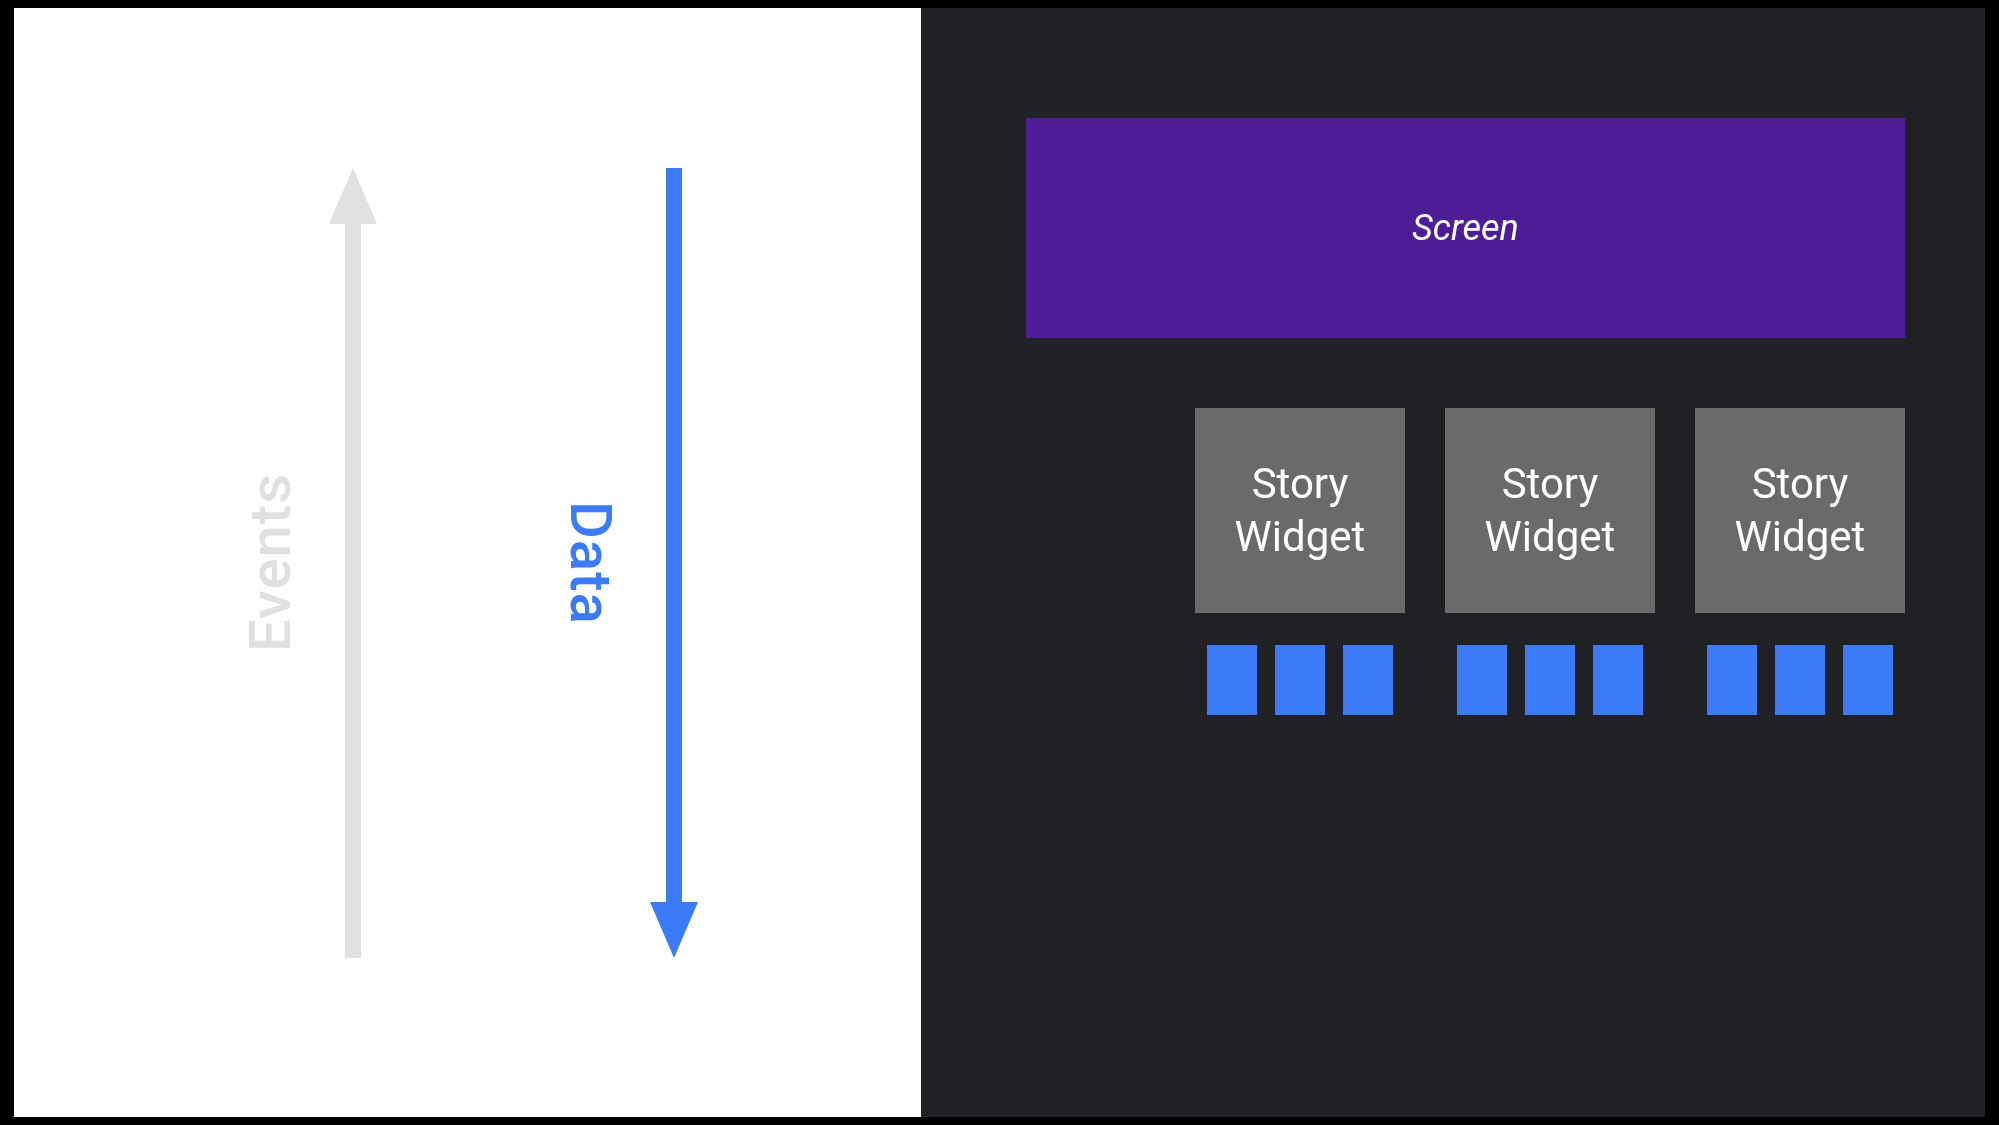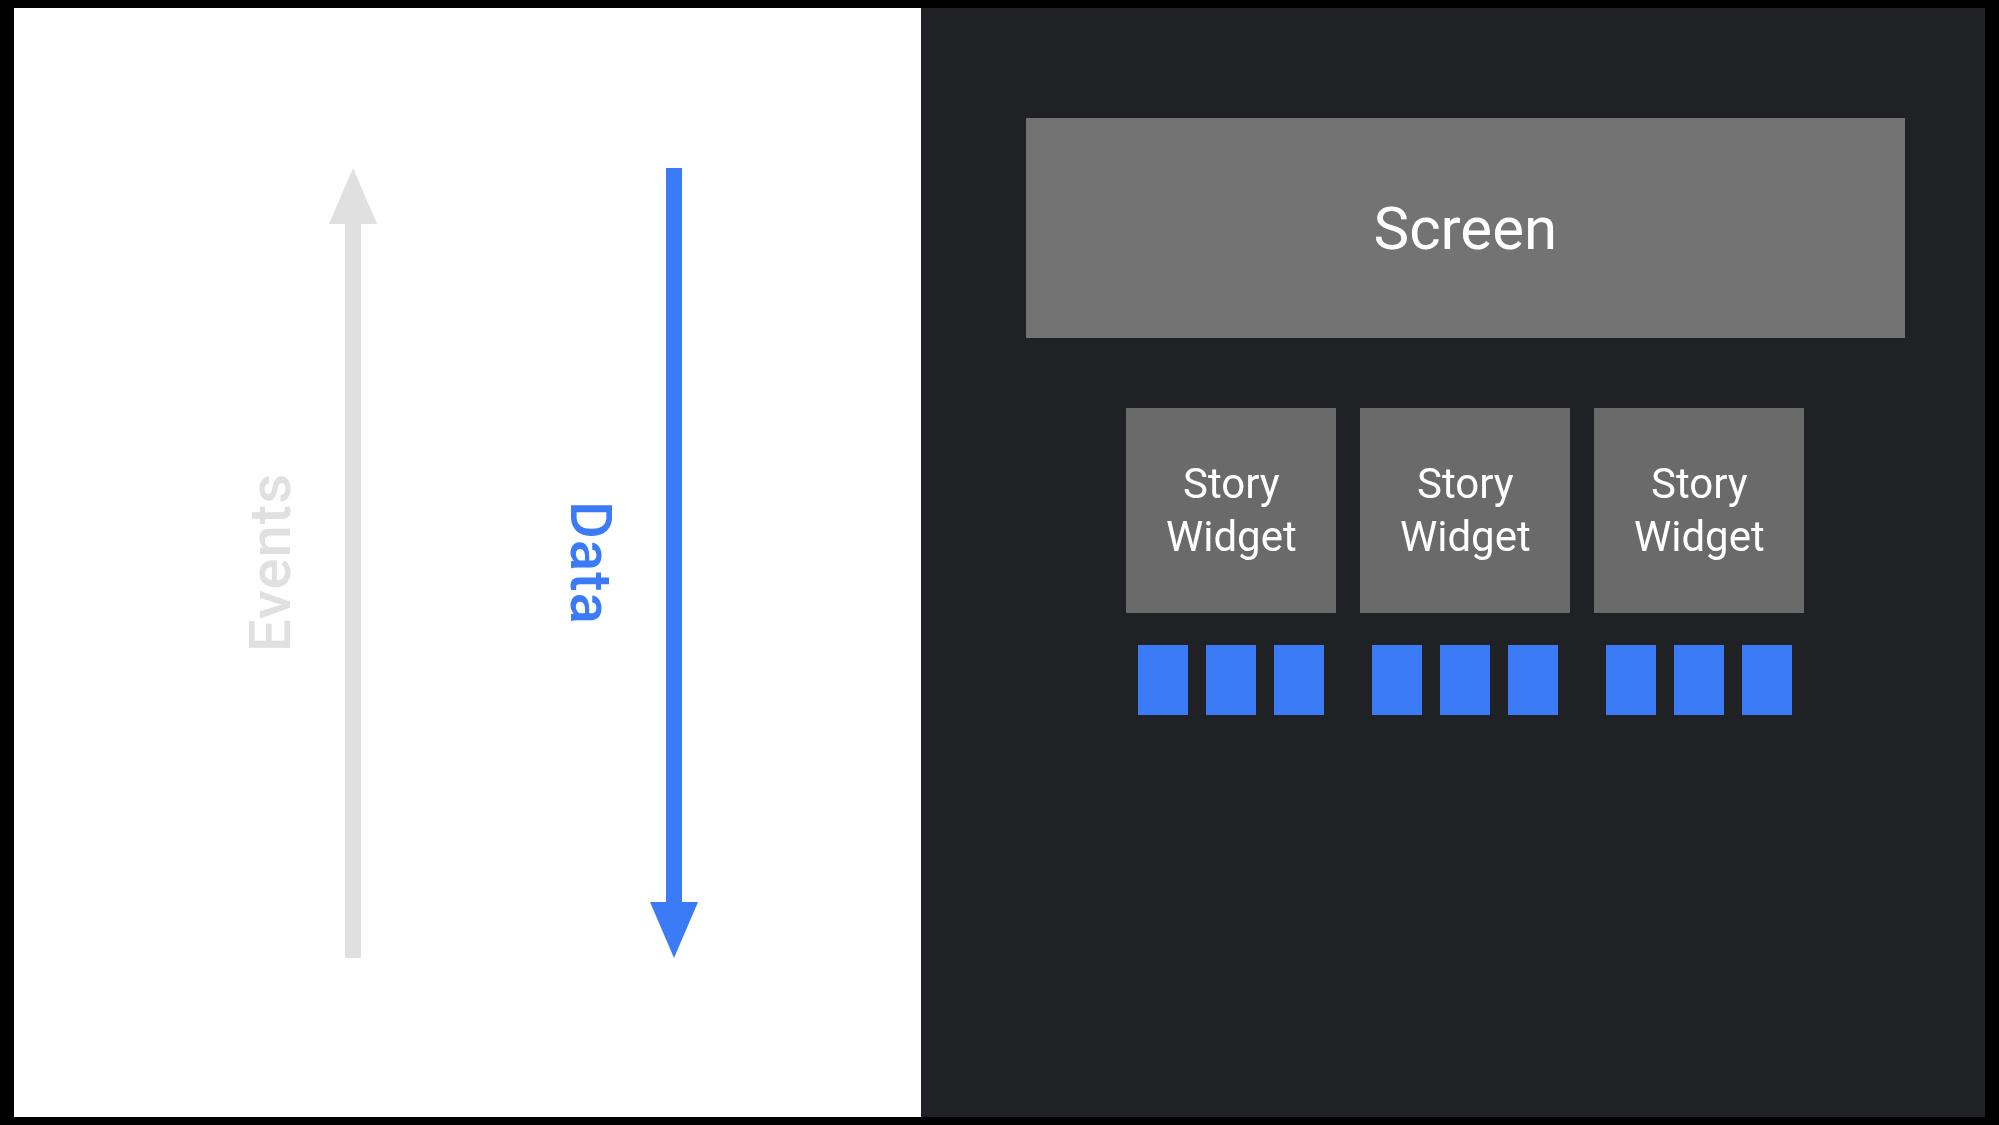--- a/index.html
+++ b/index.html
@@ -60,34 +60,35 @@
     .right-panel {
       width: 54%;
       height: 100%;
       background: #202124;
       display: flex;
       flex-direction: column;
       padding: 110px 80px 110px 105px;
       gap: 65px;
     }
     .box-large {
-      background: #737373;
+      background: #4c1d95;
       color: #ffffff;
-      font-size: 60px;
+      font-size: 36px;
       font-weight: 400;
       display: flex;
       align-items: center;
       justify-content: center;
       height: 220px;
       width: 100%;
+      font-style: italic;
     }
     .story-row {
       display: flex;
-      justify-content: center;
-      gap: 24px;
+      justify-content: flex-end;
+      gap: 40px;
       margin-top: 5px;
     }
     .story-col {
       display: flex;
       flex-direction: column;
       gap: 32px;
       align-items: center;
     }
     .box-small {
       background: #6a6a6a;

